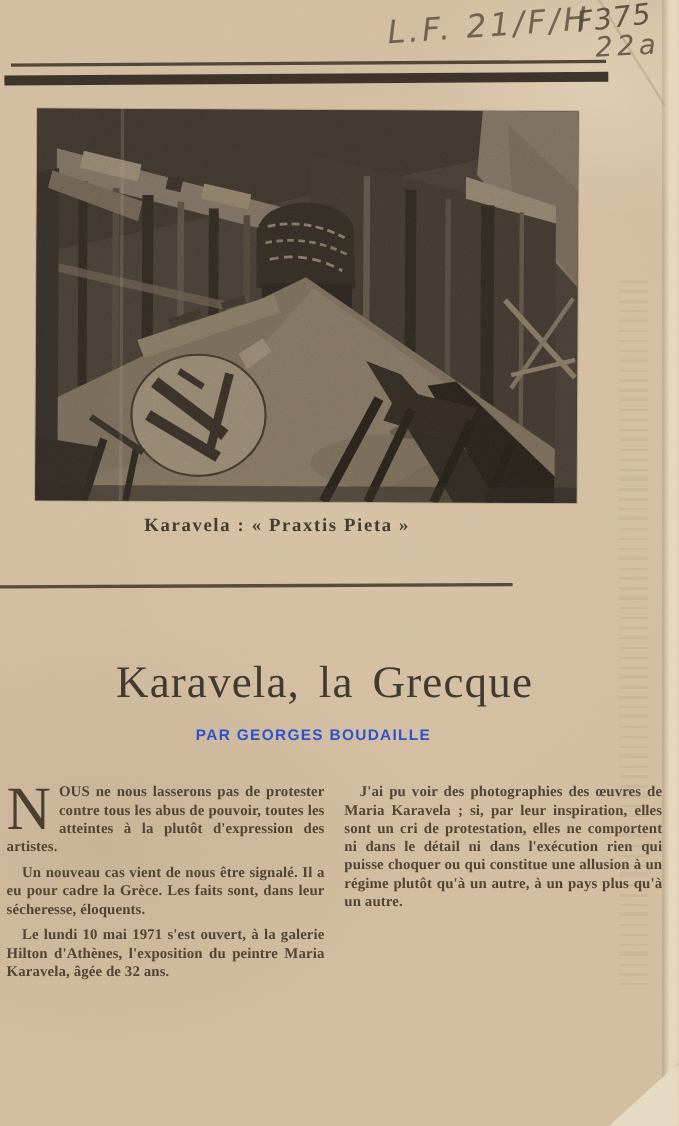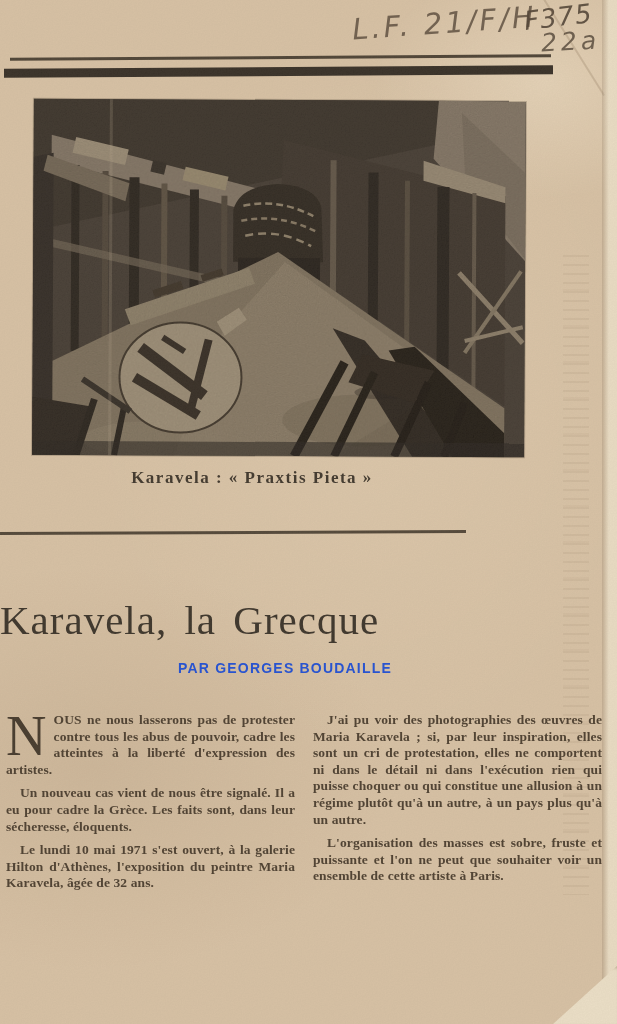--- a/index.html
+++ b/index.html
@@ -27,21 +27,21 @@
   .rule-thick{left:4px;top:67px;width:549px;height:9px;background:#332c24;transform:rotate(-.35deg);}
   
   .photo{left:33px;top:100px;width:492px;height:356px;transform:rotate(.3deg);
     background:#4c433a;box-shadow:0 0 0 1px rgba(60,50,40,.25);}
   .photo svg{display:block;width:100%;height:100%;}
   
   .caption{left:0;top:468px;width:504px;text-align:center;
     font-weight:bold;font-size:17px;letter-spacing:1.5px;color:#3c342a;}
   .caption-rule{left:0;top:531px;width:466px;height:2.5px;background:#4f4436;transform:rotate(-.25deg);}
   
-  .headline{left:0;top:596px;width:590px;text-align:left;
+  .headline{left:0;top:596px;width:590px;text-align:center;
     font-size:41px;font-weight:normal;letter-spacing:1px;word-spacing:6px;color:#383128;}
   .byline{left:0;top:660px;width:570px;text-align:center;
     font-family:"Liberation Sans", sans-serif;font-weight:bold;
     font-size:14px;letter-spacing:1.2px;color:#1d4ed8;}
   
   .columns{left:6px;top:712px;width:596px;display:flex;gap:18px;}
   .col{width:289px;font-size:13.5px;line-height:16.6px;font-weight:bold;
     text-align:justify;color:#4a3d2e;letter-spacing:.1px;}
   .col p{margin:0 0 7px 0;text-indent:14px;}
   .col p.first{text-indent:0;}
@@ -162,27 +162,26 @@
   </figure>
 
   <div class="abs caption">Karavela : « Praxtis Pieta »</div>
   <div class="abs caption-rule"></div>
 
   <h1 class="abs headline" style="margin:0">Karavela, la Grecque</h1>
   <div class="abs byline">PAR GEORGES BOUDAILLE</div>
 
   <div class="abs columns">
     <div class="col">
-      <p class="first"><span class="dropcap">N</span><span>OUS ne nous lasserons pas de protester contre tous les abus de pouvoir, cadre les atteintes à la liberté d'expression des artistes.</span></p>
+      <p class="first"><span class="dropcap">N</span><span>OUS ne nous lasserons pas de protester contre tous les abus de pouvoir, toutes les atteintes à la plutôt d'expression des artistes.</span></p>
       <p>Un nouveau cas vient de nous être signalé. Il a eu pour cadre la Grèce. Les faits sont, dans leur sécheresse, éloquents.</p>
       <p>Le lundi 10 mai 1971 s'est ouvert, à la galerie Hilton d'Athènes, l'exposition du peintre Maria Karavela, âgée de 32 ans.</p>
     </div>
     <div class="col">
       <p>J'ai pu voir des photographies des œuvres de Maria Karavela ; si, par leur inspiration, elles sont un cri de protestation, elles ne comportent ni dans le détail ni dans l'exécution rien qui puisse choquer ou qui constitue une allusion à un régime plutôt qu'à un autre, à un pays plus qu'à un autre.</p>
-      <p>L'organisation des masses est sobre, fruste et puissante et l'on ne peut que souhaiter voir un ensemble de cette artiste à Paris.</p>
     </div>
   </div>
 
   <div class="abs bleed"></div>
   <div class="abs crease"></div>
   <div class="abs scan-edge"></div>
   <div class="abs torn-corner"></div>
 
   <svg class="abs grain">
     <filter id="pg">

